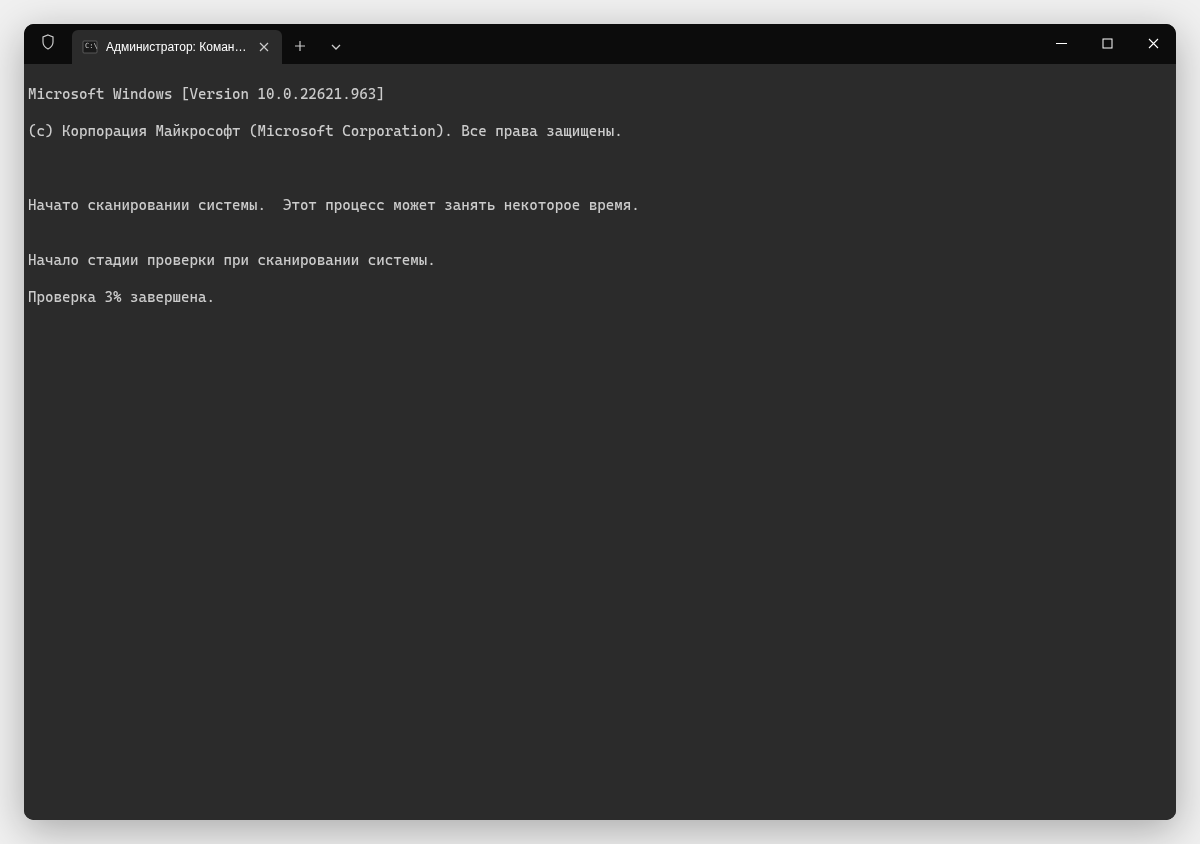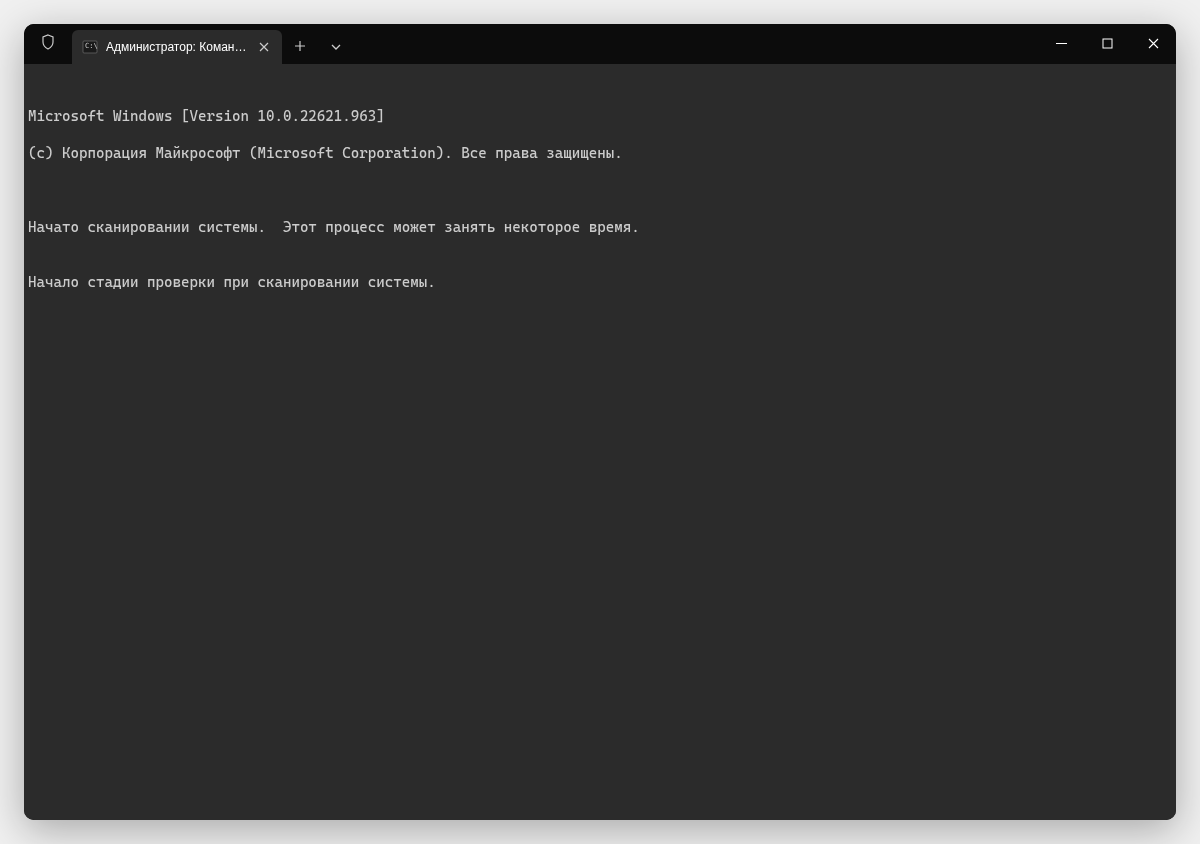--- a/index.html
+++ b/index.html
@@ -115,21 +115,21 @@
       display: flex;
       align-items: center;
       justify-content: center;
       cursor: pointer;
       color: #ffffff;
     }
     
     .terminal-content {
       flex: 1;
       background: #2b2b2b;
-      padding: 24px 4px 10px 4px;
+      padding: 2px 4px 10px 4px;
       font-family: "Cascadia Mono", "Consolas", monospace;
       font-size: 14.5px;
       line-height: 18.5px;
       color: #cccccc;
       overflow: hidden;
       white-space: pre;
     }
     
     .terminal-line {
       white-space: pre;
@@ -210,14 +210,15 @@
   </div>
 
   <div class="terminal-content">
 <div class="terminal-line">Microsoft Windows [Version 10.0.22621.963]</div>
 <div class="terminal-line">(c) Корпорация Майкрософт (Microsoft Corporation). Все права защищены.</div>
 <div class="terminal-line"></div>
 <div class="terminal-line"></div>
 <div class="terminal-line">Начато сканировании системы.  Этот процесс может занять некоторое время.</div>
 <div class="terminal-line"></div>
 <div class="terminal-line">Начало стадии проверки при сканировании системы.</div>
+<div class="terminal-line">Проверка 3% завершена.</div>
   </div>
 </div>
 
 </body></html>

